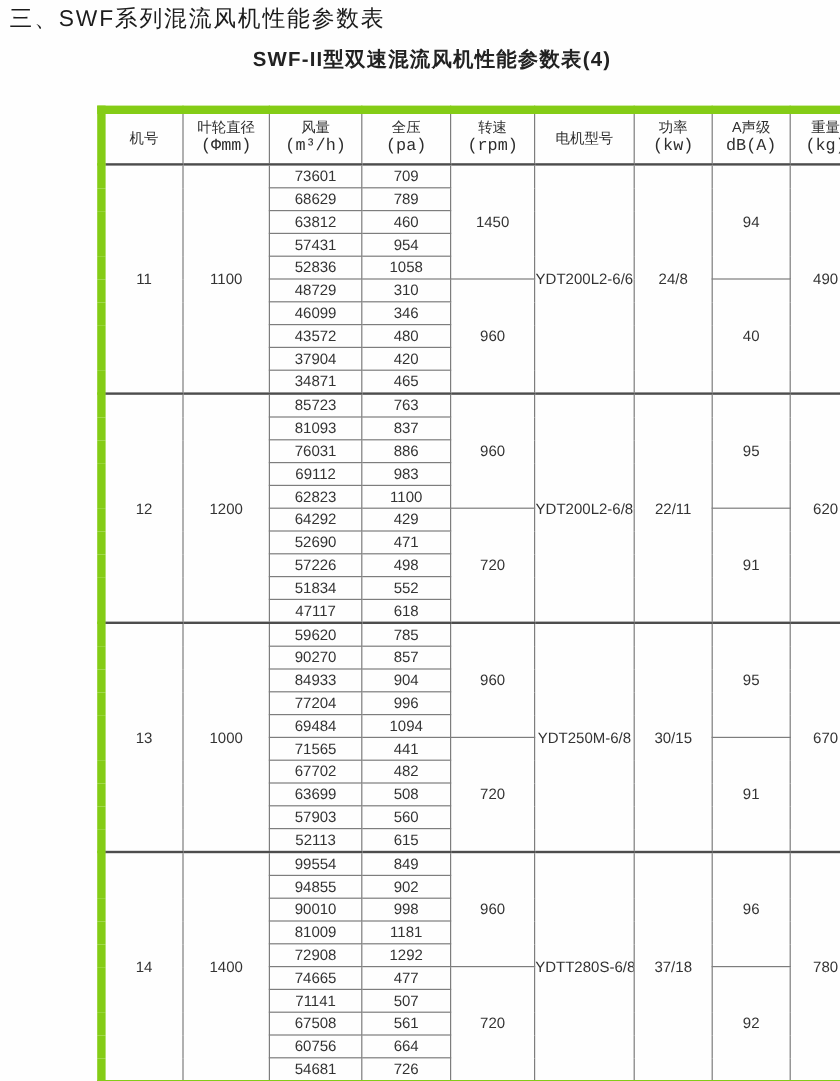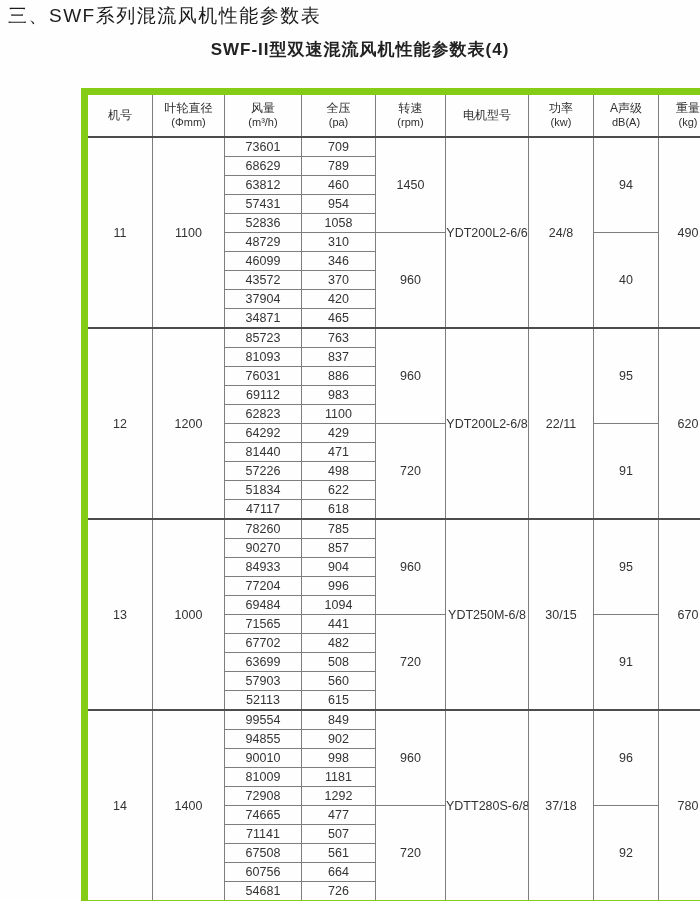--- a/index.html
+++ b/index.html
@@ -57,21 +57,22 @@
     white-space: nowrap;
   }
   .perf-table th {
     height: 41px;
     font-weight: normal;
     font-size: 12px;
     line-height: 1.25;
     color: #2e2e2e;
   }
   .perf-table th .sub {
-    font-size: 11px;
+    font-size: 14px;
+    font-family: Liberation Mono, monospace;
   }
   .perf-table td {
     height: 18px;
     font-size: 12.5px;
     line-height: 18px;
   }
   .perf-table tr.block-start td {
     border-top: 2px solid #4d4d4d;
     text-align: center;
   }
@@ -168,21 +169,21 @@
           <td>310</td>
           <td rowspan="5">960</td>
           <td rowspan="5">40</td>
         </tr>
         <tr>
           <td>46099</td>
           <td>346</td>
         </tr>
         <tr>
           <td>43572</td>
-          <td>370</td>
+          <td>480</td>
         </tr>
         <tr>
           <td>37904</td>
           <td>420</td>
         </tr>
         <tr>
           <td>34871</td>
           <td>465</td>
         </tr>
         <tr class="block-start">
@@ -212,39 +213,39 @@
           <td>62823</td>
           <td>1100</td>
         </tr>
         <tr>
           <td>64292</td>
           <td>429</td>
           <td rowspan="5">720</td>
           <td rowspan="5">91</td>
         </tr>
         <tr>
-          <td>81440</td>
+          <td>52690</td>
           <td>471</td>
         </tr>
         <tr>
           <td>57226</td>
           <td>498</td>
         </tr>
         <tr>
           <td>51834</td>
-          <td>622</td>
+          <td>552</td>
         </tr>
         <tr>
           <td>47117</td>
           <td>618</td>
         </tr>
         <tr class="block-start">
           <td rowspan="10">13</td>
           <td rowspan="10">1000</td>
-          <td>78260</td>
+          <td>59620</td>
           <td>785</td>
           <td rowspan="5">960</td>
           <td rowspan="10">YDT250M-6/8</td>
           <td rowspan="10">30/15</td>
           <td rowspan="5">95</td>
           <td rowspan="10">670</td>
         </tr>
         <tr>
           <td>90270</td>
           <td>857</td>

